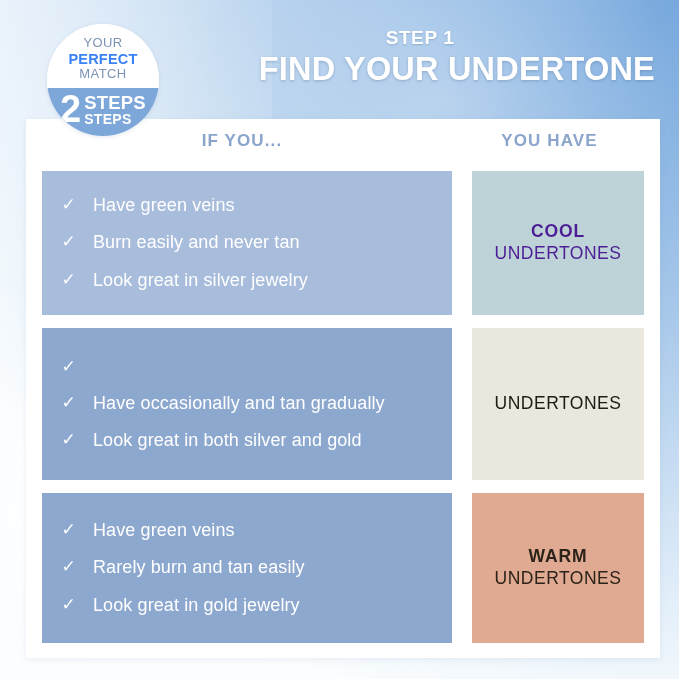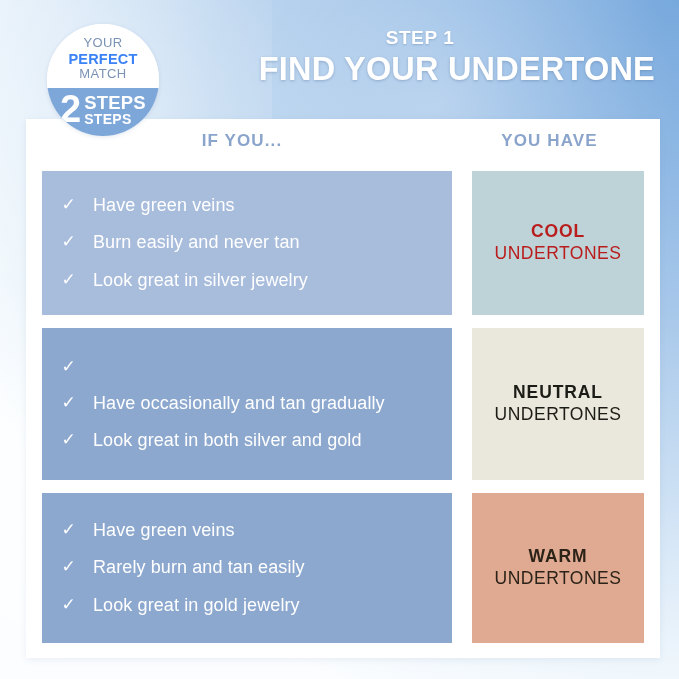--- a/index.html
+++ b/index.html
@@ -260,42 +260,41 @@
         </div>
         <div class="item">
           <span class="check">✓</span>
           <span class="item-text">Burn easily and never tan</span>
         </div>
         <div class="item">
           <span class="check">✓</span>
           <span class="item-text">Look great in silver jewelry</span>
         </div>
       </div>
-      <div class="swatch" style="background:#bed3d7;color:#b91c1c;">
+      <div class="swatch" style="background:#bed3d7;color:#4c1d95;">
         <div class="sw-name">COOL</div>
         <div class="sw-sub">UNDERTONES</div>
       </div>
     </div>
 
     <div class="row r2">
       <div class="panel mid">
         <div class="item">
           <span class="check">✓</span>
         </div>
         <div class="item">
           <span class="check">✓</span>
           <span class="item-text">Have occasionally and tan gradually</span>
         </div>
         <div class="item">
           <span class="check">✓</span>
           <span class="item-text">Look great in both silver and gold</span>
         </div>
       </div>
       <div class="swatch" style="background:#eae7dc;color:#1c1c16;">
-        <div class="sw-name">NEUTRAL</div>
         <div class="sw-sub">UNDERTONES</div>
       </div>
     </div>
 
     <div class="row r3">
       <div class="panel mid">
         <div class="item">
           <span class="check">✓</span>
           <span class="item-text">Have green veins</span>
         </div>

